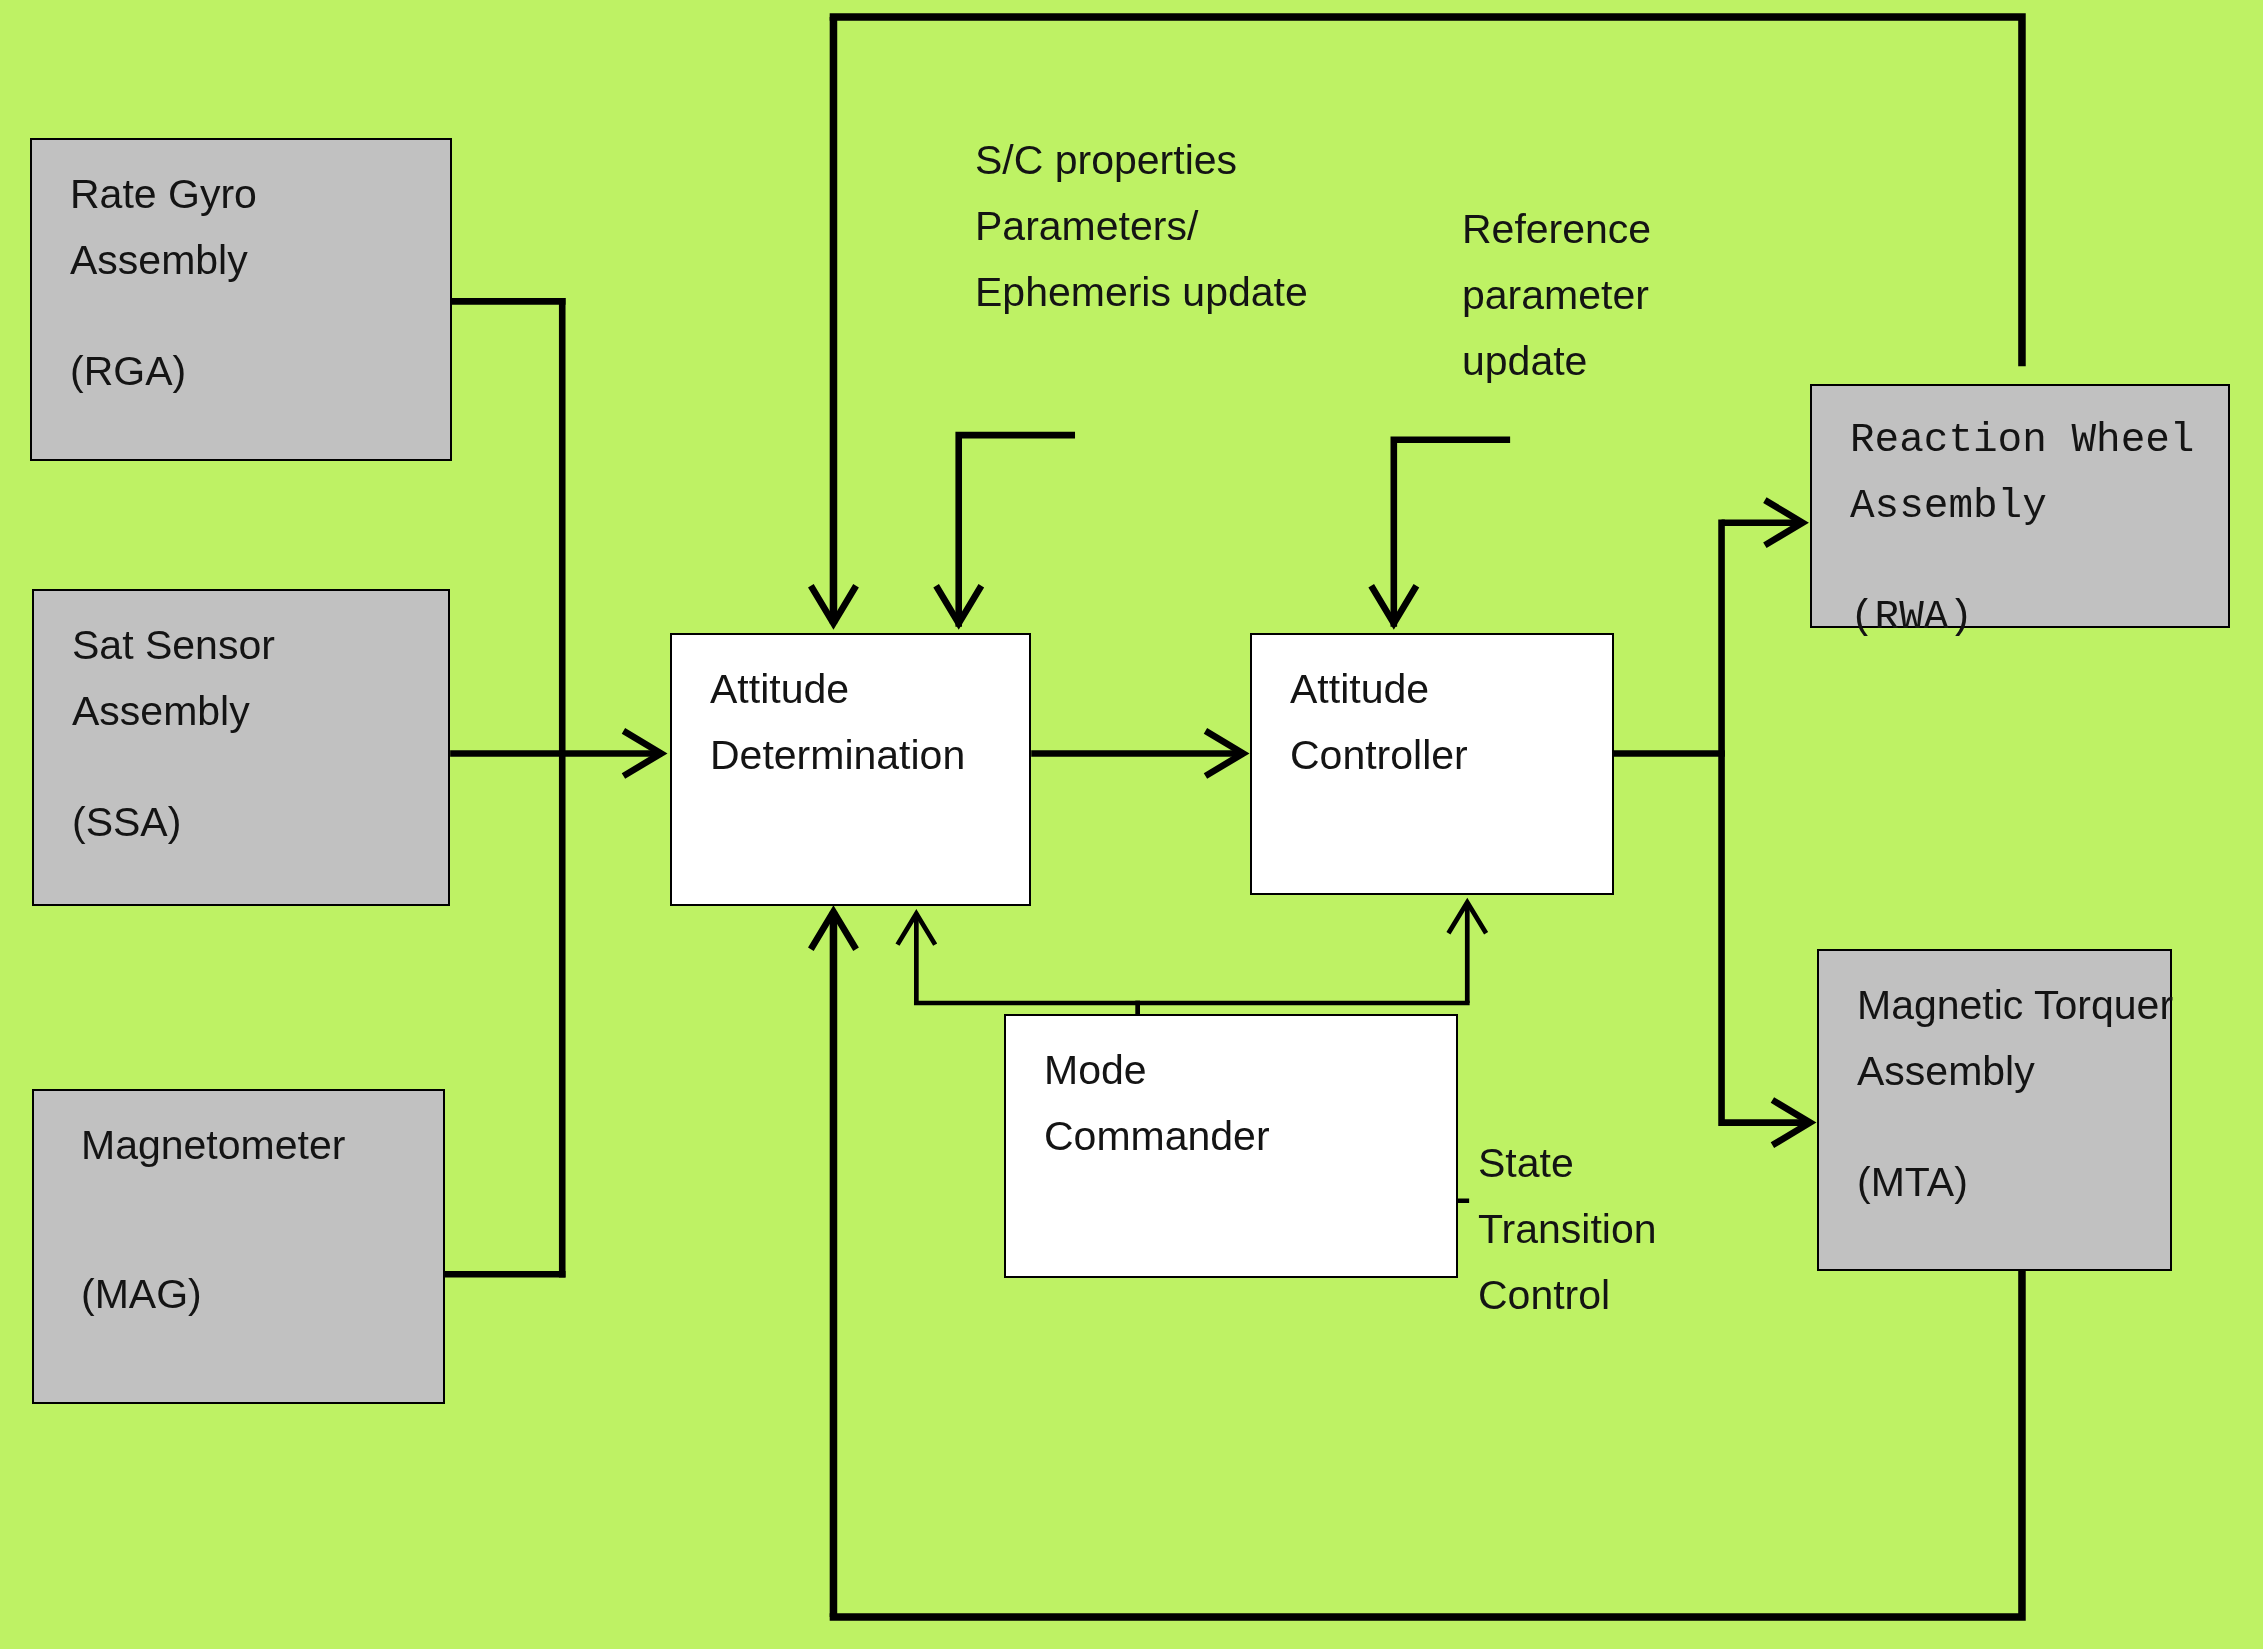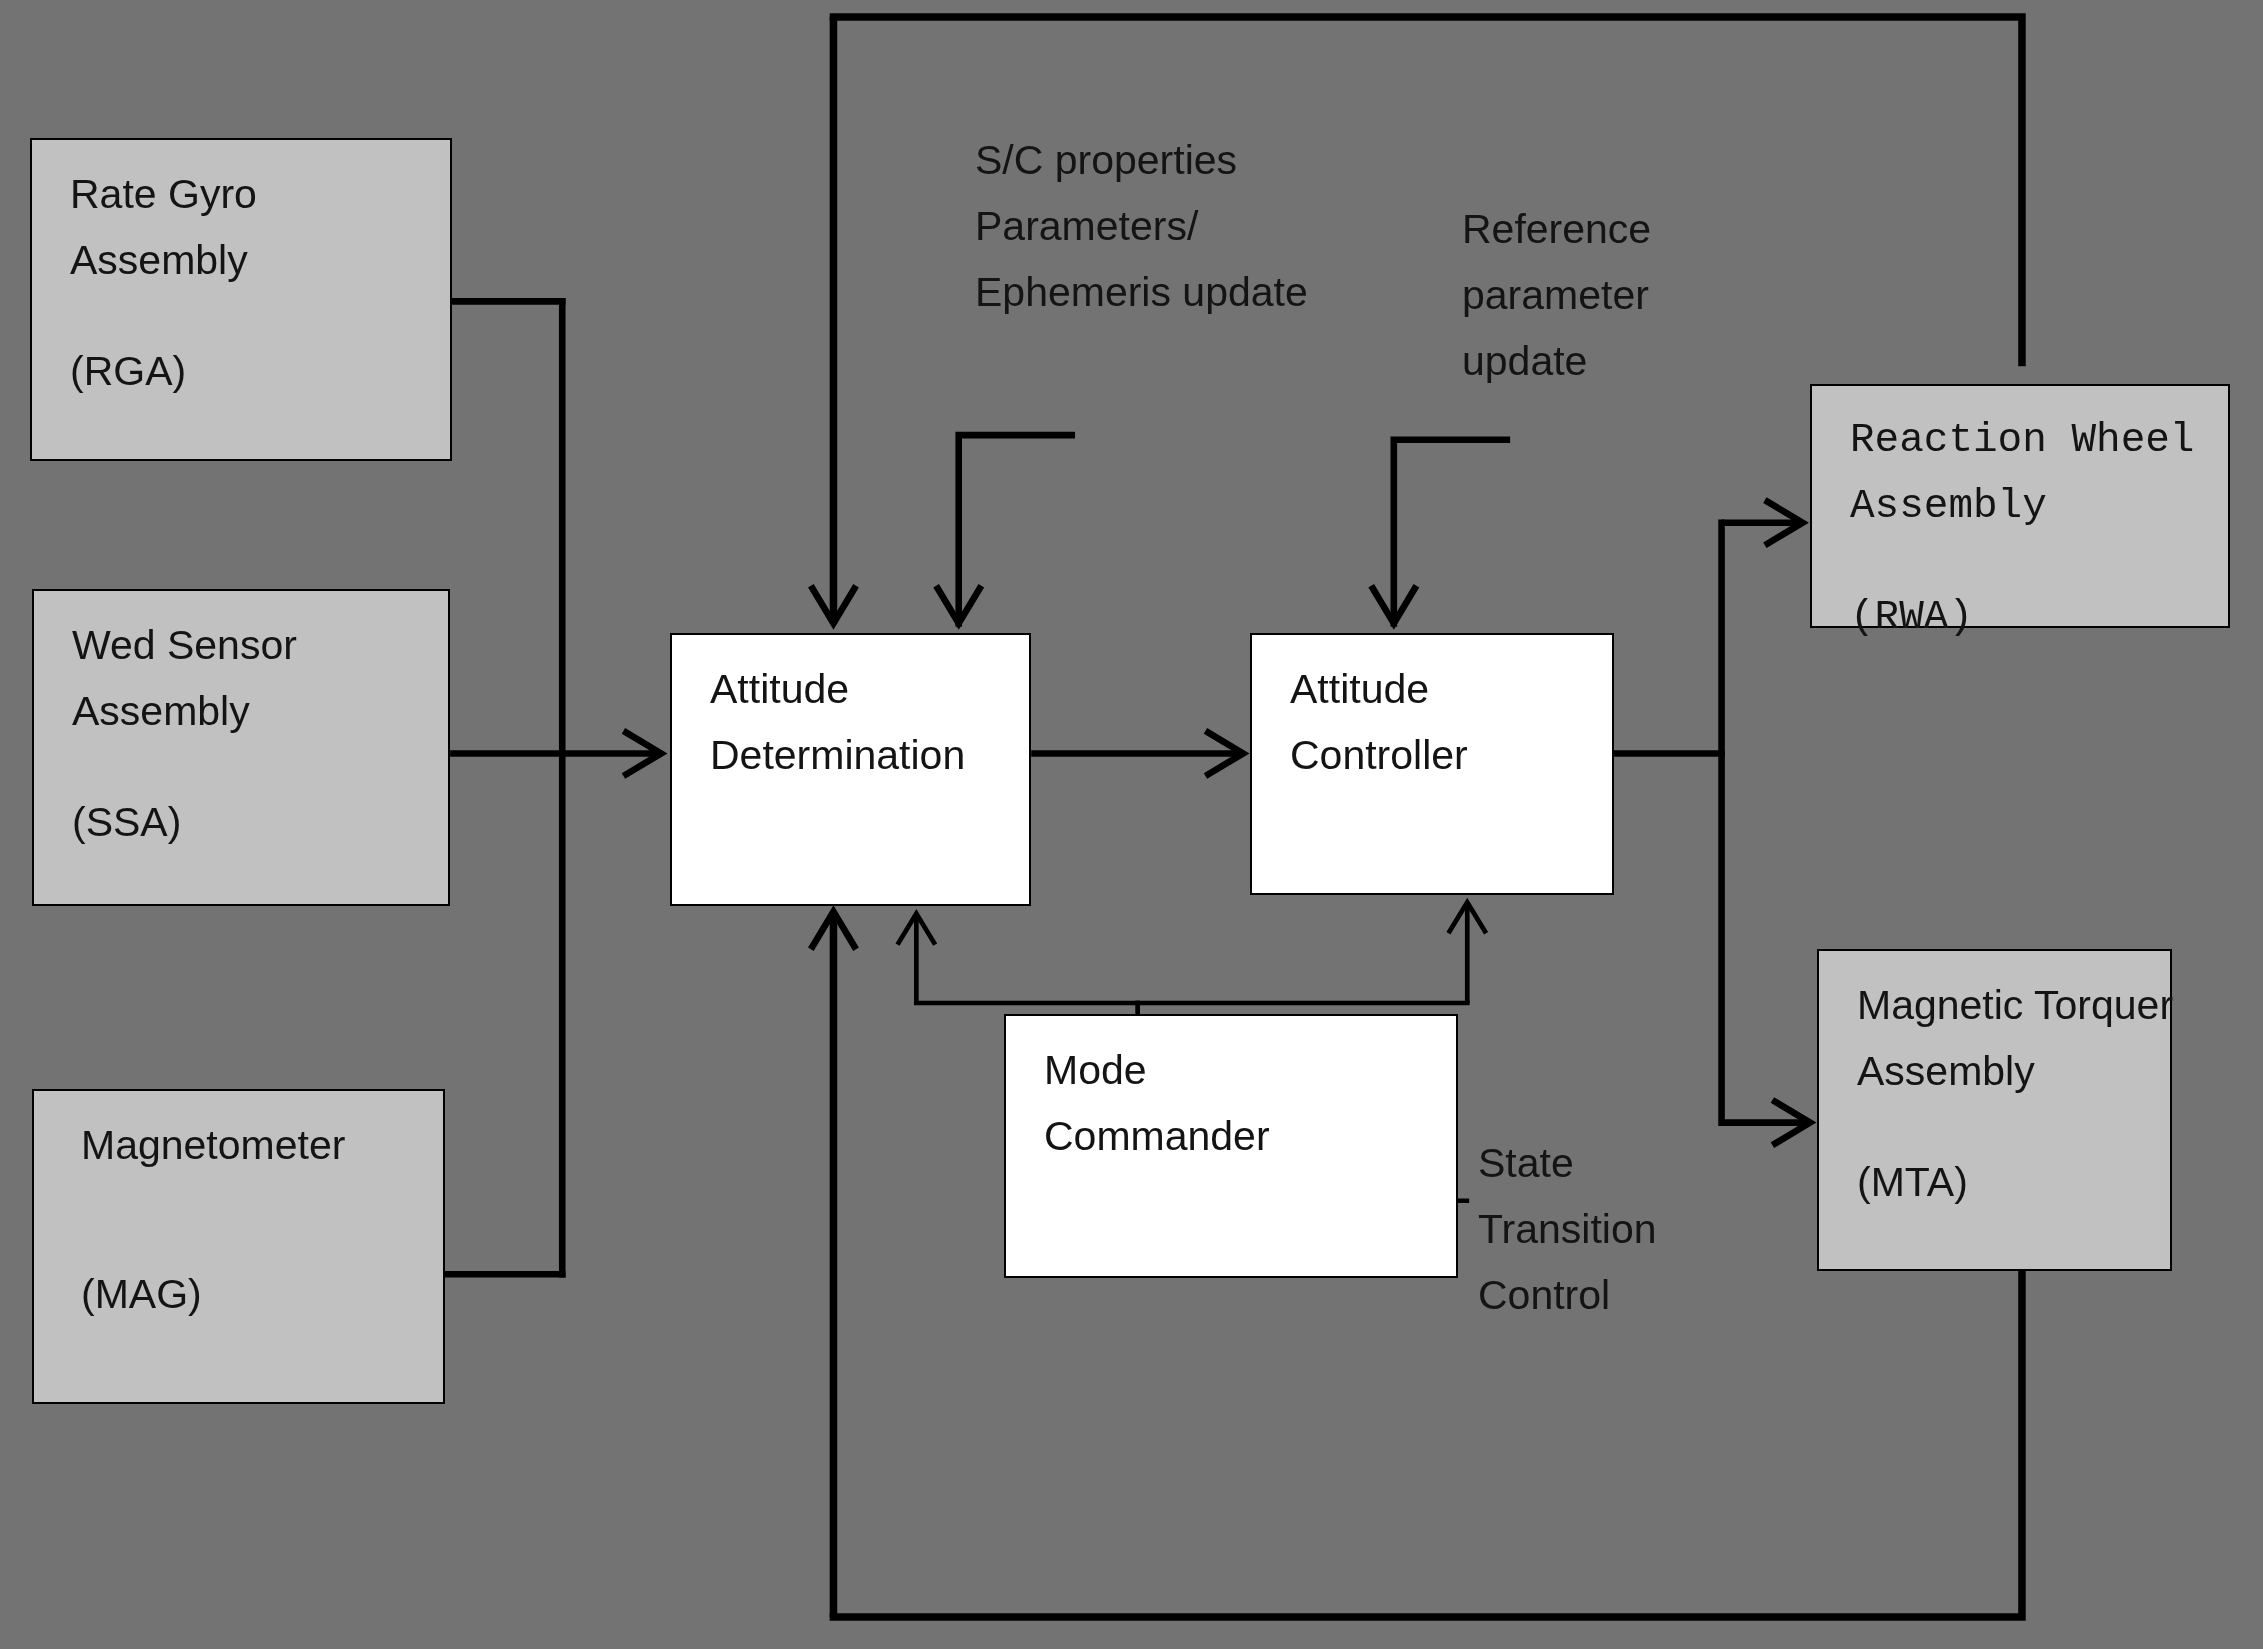--- a/index.html
+++ b/index.html
@@ -1,19 +1,19 @@
 <!DOCTYPE html>
 <html style="font-size:15px"><head>
 <meta charset="utf-8">
 <style>
   html,body{margin:0;padding:0;background:#ffffff;}
   #canvas{
     position:relative;
     width:2264px;height:1650px;
-    background:#737373;
+    background:#bef264;
     font-family:"Liberation Sans", sans-serif;
     color:#141414;
     overflow:hidden;
   }
   #wires{position:absolute;left:0;top:0;width:2264px;height:1650px;}
   .node{
     position:absolute;
     box-sizing:border-box;
     border:2.8px solid #000000;
     padding:21px 11.3px 0 38px;
@@ -77,21 +77,21 @@
     <path d="M1560 1275 H1432" fill="none" stroke="#000" stroke-width="5" marker-end="url(#arrow5)"></path>
   </svg>
 
   <div class="node gray" style="left:30px;top:138px;width:422px;height:323px;">
     <span class="line-label">Rate Gyro</span>
     <span class="line-label">Assembly</span>
     <span class="line-label abbr3">(RGA)</span>
   </div>
 
   <div class="node gray" style="left:32px;top:589px;width:418px;height:317px;">
-    <span class="line-label">Wed Sensor</span>
+    <span class="line-label">Sat Sensor</span>
     <span class="line-label">Assembly</span>
     <span class="line-label abbr3">(SSA)</span>
   </div>
 
   <div class="node gray" style="left:32px;top:1089px;width:413px;height:315px;padding-left:47px;">
     <span class="line-label">Magnetometer</span>
     <span class="line-label abbr1">(MAG)</span>
   </div>
 
   <div class="node white" style="left:670px;top:633px;width:361px;height:273px;">

